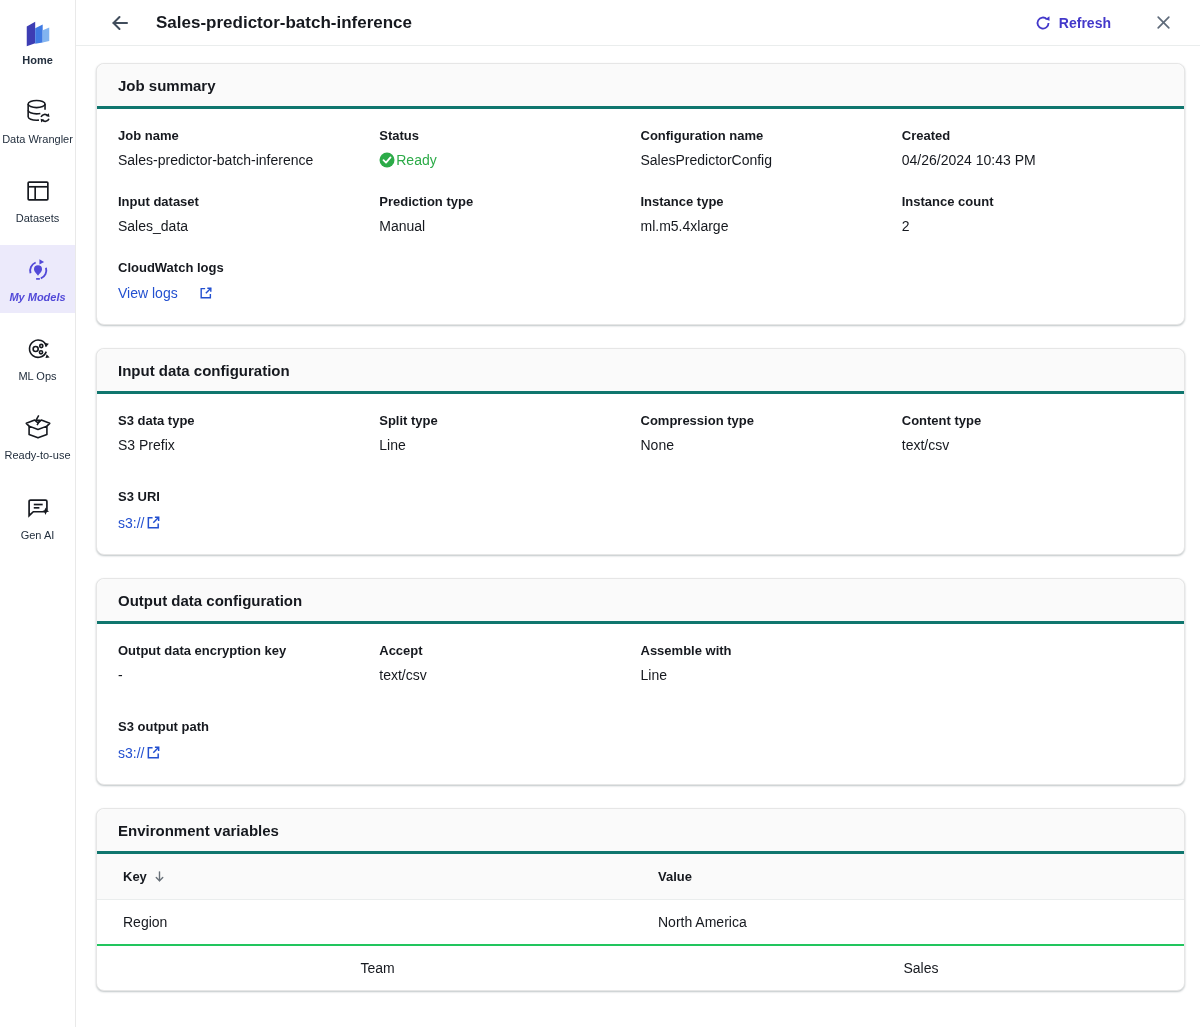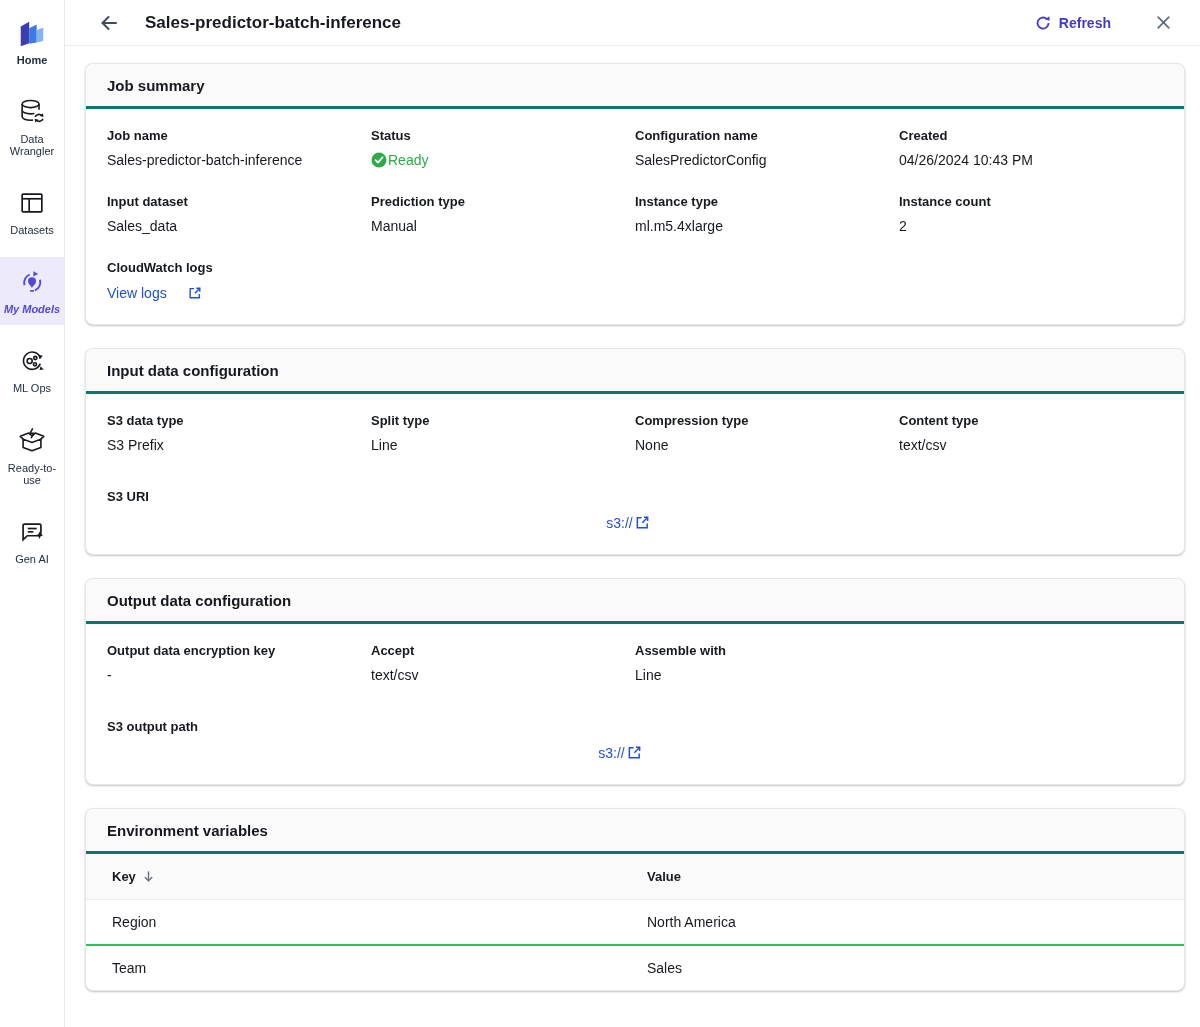--- a/index.html
+++ b/index.html
@@ -5,21 +5,21 @@
   * { box-sizing: border-box; margin: 0; padding: 0; }
   html, body { width: 1200px; height: 1027px; overflow: hidden; }
   body {
     font-family: "Liberation Sans", sans-serif;
     color: #16191f;
     background: #ffffff;
     display: flex;
   }
   
   .sidebar {
-    width: 65px;
+    width: 76px;
     flex-shrink: 0;
     border-right: 1px solid #e9e9e9;
     padding-top: 8px;
     background: #fff;
   }
   .side-item {
     display: flex;
     flex-direction: column;
     align-items: center;
     gap: 6px;
@@ -83,37 +83,37 @@
     row-gap: 26px;
   }
   .field-label { font-size: 13px; font-weight: 700; margin-bottom: 9px; }
   .field-value { font-size: 14px; }
   .status-value { display: flex; align-items: center; gap: 1px; color: #2cab48; font-size: 14px; }
   .link {
     color: #2350d0; font-size: 14px; text-decoration: none; cursor: pointer;
     display: inline-flex; align-items: center; gap: 21px;
   }
   .s3-section { margin-top: 36px; }
-  .s3-row { display: flex; align-items: center; justify-content: center; }
+  .s3-row { display: flex; align-items: center; justify-content: flex-start; }
   .ext-btn { background: none; border: none; cursor: pointer; display: flex; padding: 2px; margin-right: 12px; }
 
   
   .env-table-header, .env-row {
     display: grid;
     grid-template-columns: 535px 1fr;
   }
   .env-table-header {
     background: #fafafa;
     border-bottom: 1px solid #eaeded;
     font-size: 13px;
     font-weight: 700;
   }
   .env-table-header > div { padding: 15px 0 15px 26px; display: flex; align-items: center; gap: 6px; }
   .env-row { border-bottom: 2px solid #22c55e; font-size: 14px; }
-  .env-row:last-child { border-bottom: none; }
+  .env-row:last-child { border-bottom: none; text-align: center; }
   .env-row > div { padding: 14px 0 14px 26px; }
   .env-card .card-body { padding: 0; }
 </style>
 </head>
 <body>
 
 <nav class="sidebar">
   <div class="side-item bold">
     <svg class="side-icon" viewBox="0 0 32 32">
       <polygon points="4,9 13,4 13,27 4,30" fill="#3d3db3"></polygon>

